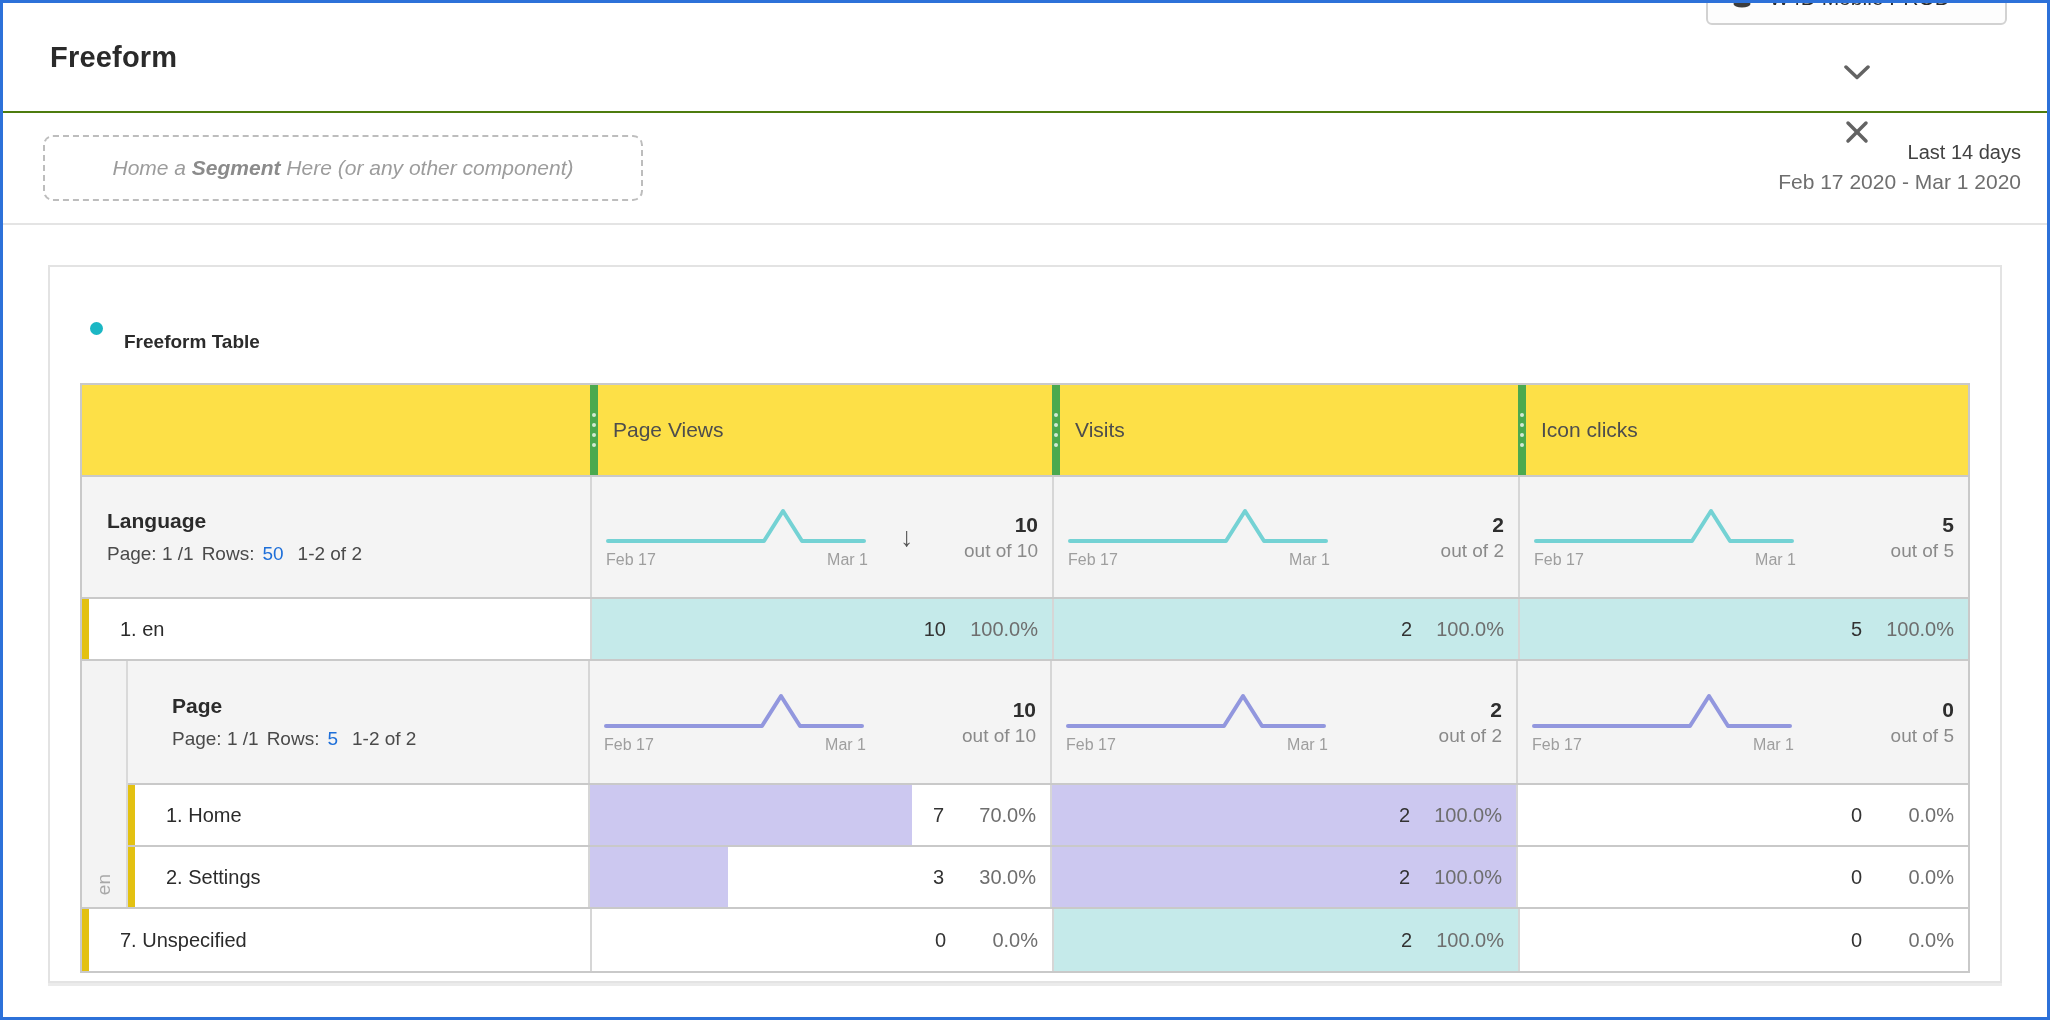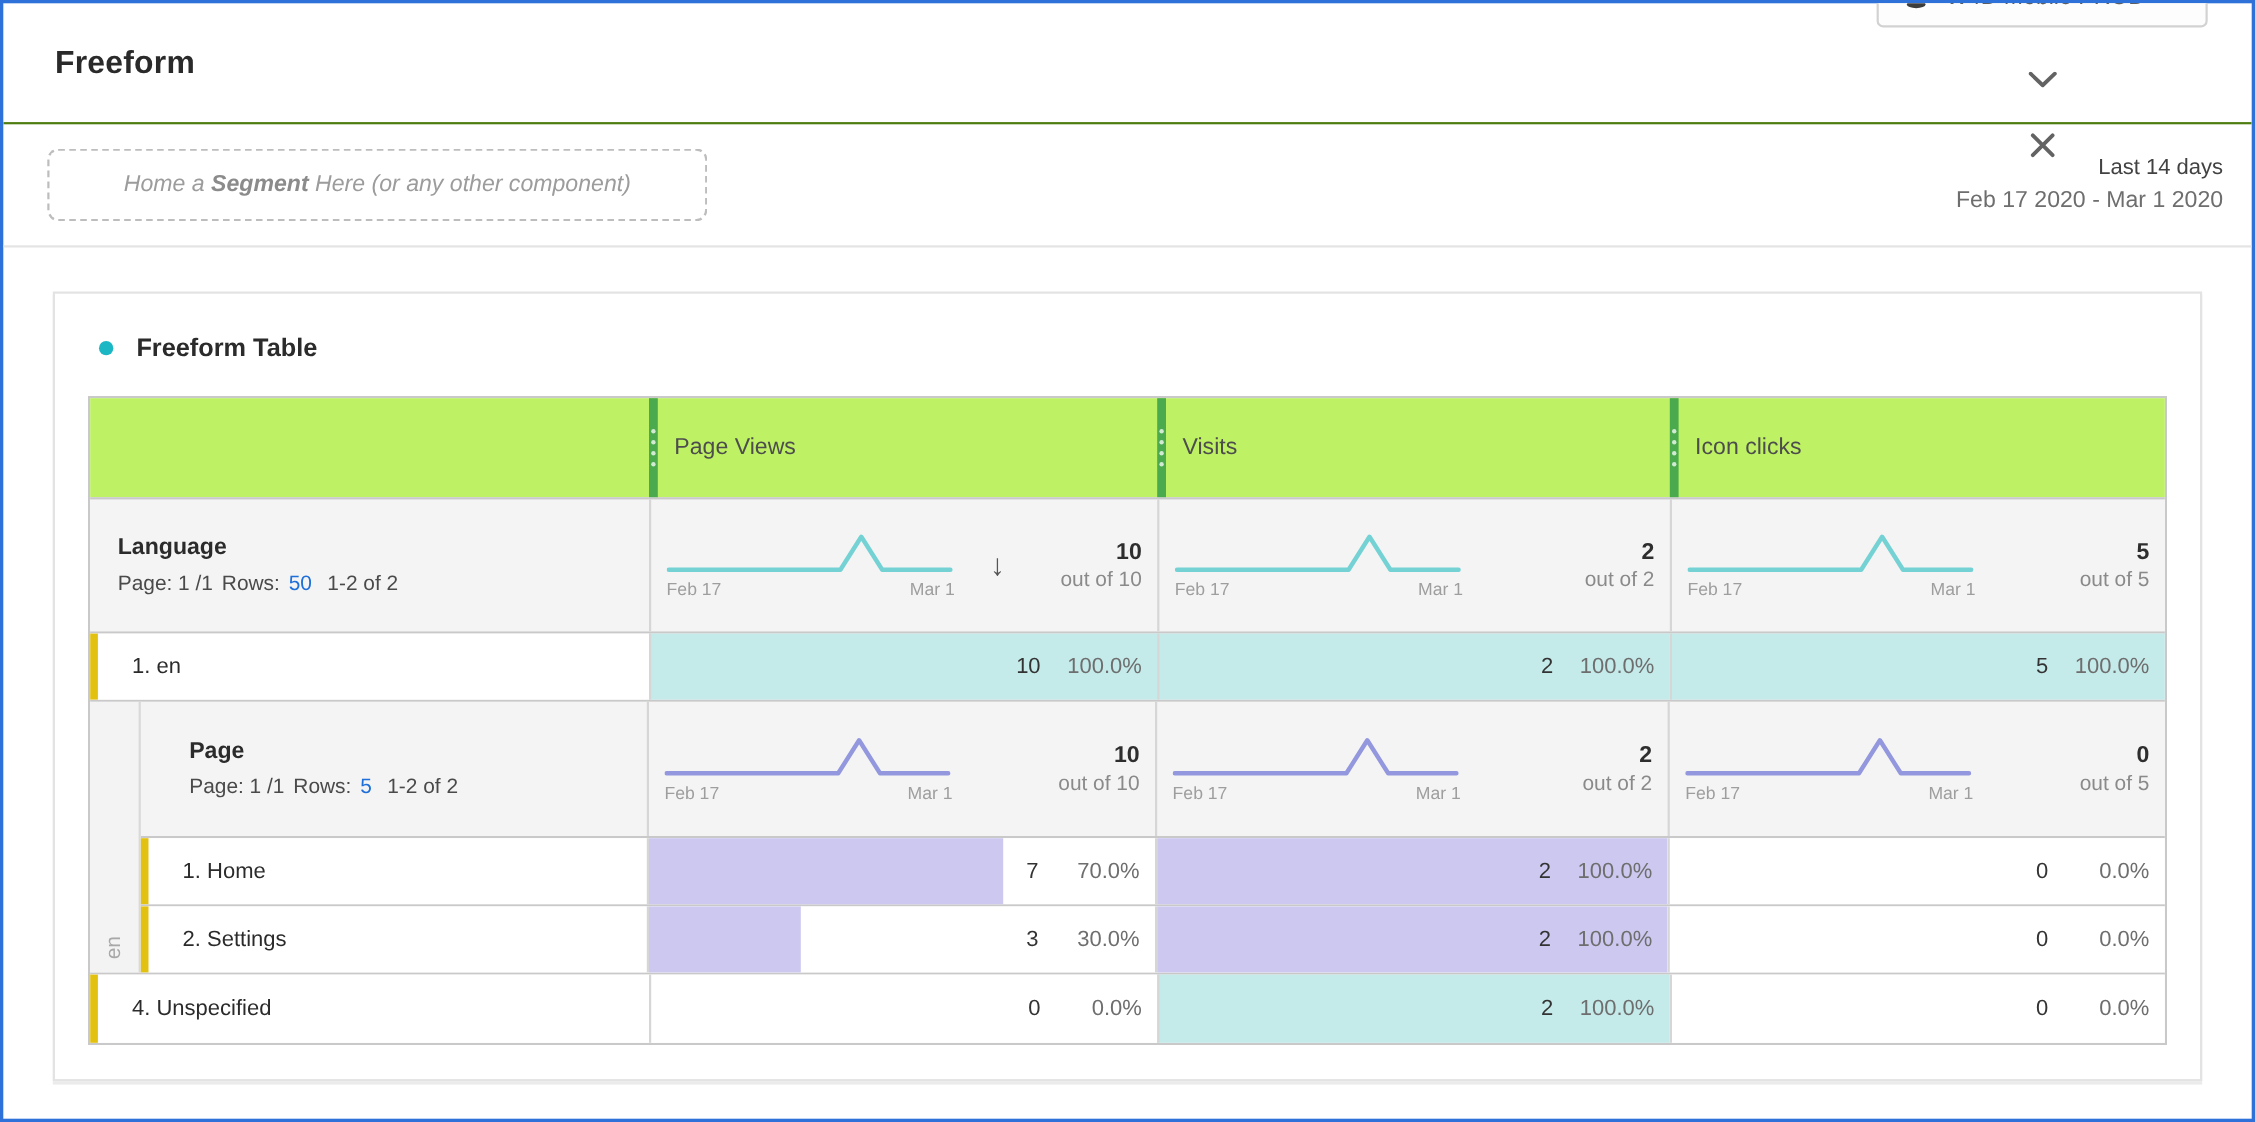--- a/index.html
+++ b/index.html
@@ -22,38 +22,38 @@
   .dropzone b { color: #8b8b8b; }
   .dates { margin-left: auto; text-align: right; line-height: 1.45; }
   .date-label { font-size: 20px; color: #424242; }
   .date-range { font-size: 21px; color: #6e6e6e; }
 
   
   .main { position: relative; height: 788px; }
   .panel { position: absolute; left: 45px; right: 45px; top: 40px; height: 718px; background: #fff; border: 2px solid #e3e3e3; box-shadow: 0 3px 0 rgba(0,0,0,.08); }
   .panel-head { display: flex; align-items: center; gap: 21px; padding: 36px 0 0 40px; }
   .panel-dot { width: 13px; height: 13px; border-radius: 50%; background: #1bb7c4; }
-  .panel-title { font-size: 23px; font-weight: bold; color: #2b2b2b; }
+  .panel-title { font-size: 19px; font-weight: bold; color: #2b2b2b; margin-top: 28px; }
 
   
   .ftable { margin: 30px 30px 0 30px; border: 2px solid #c9c9c9; background: #fff; }
   .trow { display: flex; }
   .trow + .trow, .nrow + .nrow { border-top: 2px solid #c9c9c9; }
   .h-metric { height: 90px; }
   .h-sum   { height: 122px; }
   .h-data  { height: 62px; }
   .h-last  { height: 64px; }
   .c0 { width: 508px; flex: none; }
   .c1 { width: 462px; flex: none; }
   .c2 { width: 466px; flex: none; }
   .c3 { flex: 1; }
   .mcell { border-left: 2px solid #d6d6d6; }
 
   
-  .metric-head { background: #bef264; }
+  .metric-head { background: #fde047; }
   .metric-cell { display: flex; align-items: center; position: relative; cursor: pointer; }
   .metric-bar { width: 8px; align-self: stretch; background: #4ba94e; flex: none; display: flex; flex-direction: column; justify-content: center; align-items: center; gap: 6px; }
   .metric-bar i { width: 4px; height: 4px; border-radius: 50%; background: rgba(255,255,255,.75); }
   .metric-name { font-size: 21px; color: #4d4d4d; margin-left: 15px; }
 
   
   .sum-row { background: #f4f4f4; }
   .dim-cell { display: flex; flex-direction: column; justify-content: center; padding-left: 25px; gap: 10px; }
   .dim-cell.nested { padding-left: 44px; }
   .dim-name { font-size: 21px; font-weight: bold; color: #2b2b2b; }
@@ -361,21 +361,21 @@
                 <div class="bar" style="width: 0%;"></div>
                 <span class="val">0</span>
                 <span class="pct">0.0%</span>
               </div>
             </div>
 
           </div>
         </div>
 
         <div class="trow h-last">
-          <div class="c0 rowhead">4. Unspecified</div>
+          <div class="c0 rowhead">7. Unspecified</div>
           <div class="c1 mcell cell">
             <span class="val">0</span>
             <span class="pct">0.0%</span>
           </div>
           <div class="c2 mcell cell hl-teal">
             <span class="val">2</span>
             <span class="pct">100.0%</span>
           </div>
           <div class="c3 mcell cell">
             <span class="val">0</span>

